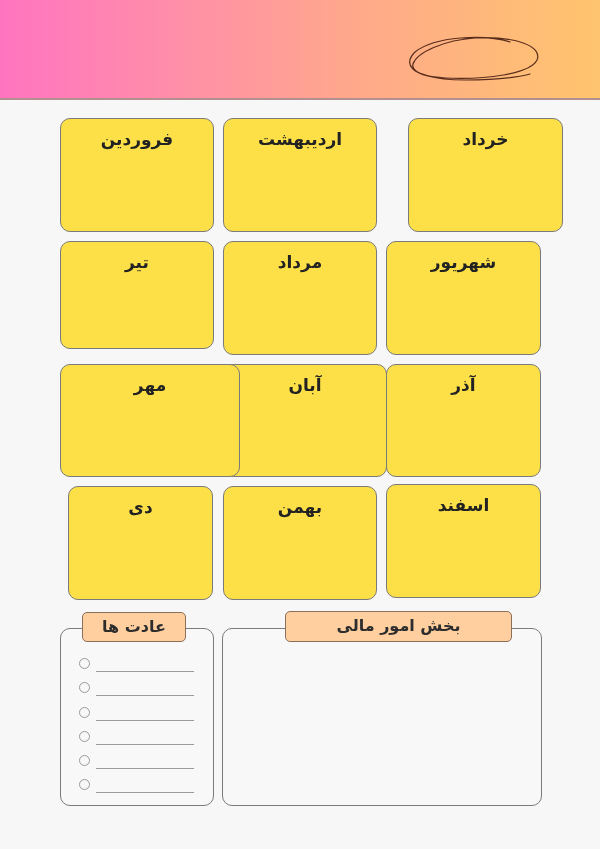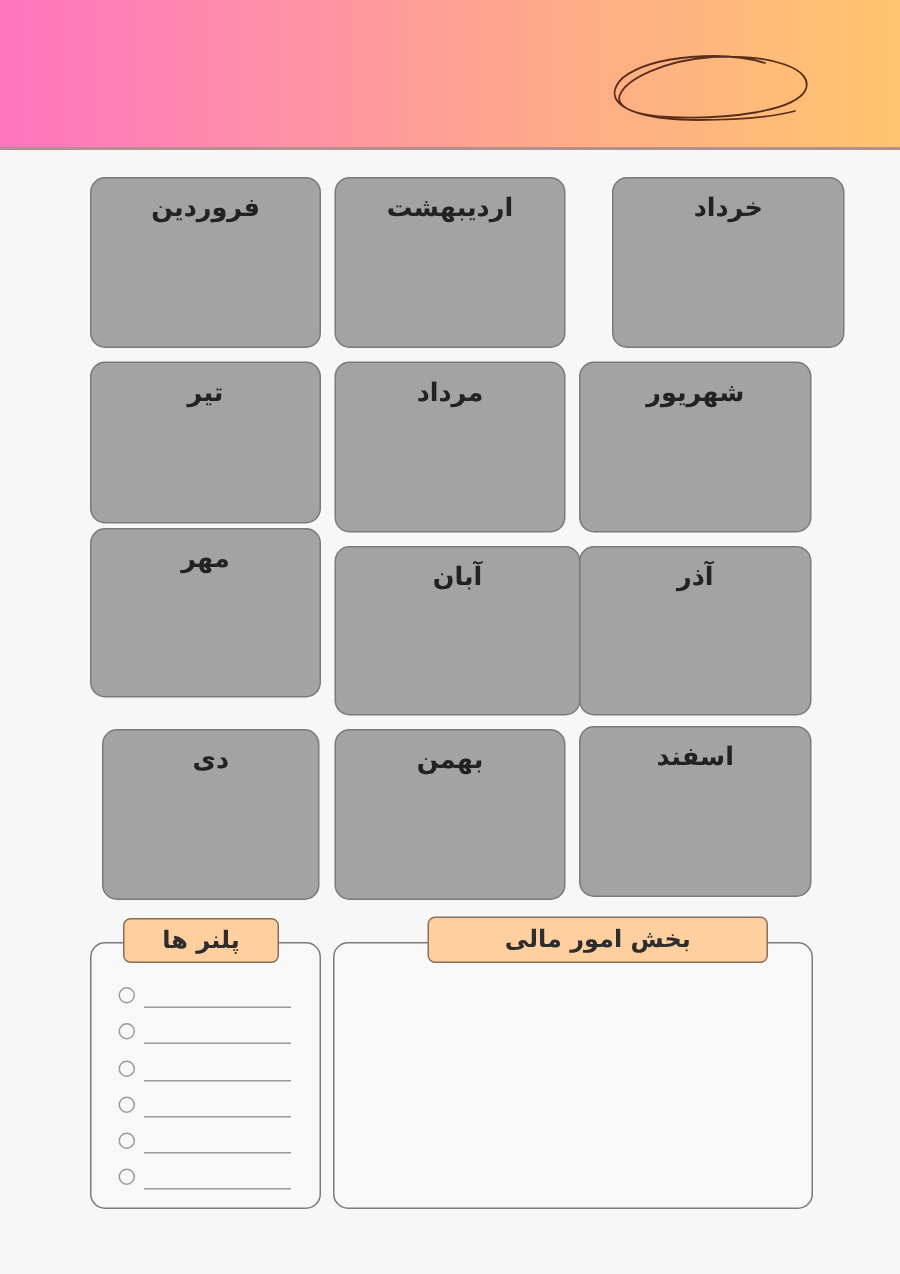--- a/index.html
+++ b/index.html
@@ -23,21 +23,21 @@
     text-shadow:
       2px 0 0 #fff, -2px 0 0 #fff, 0 2px 0 #fff, 0 -2px 0 #fff,
       2px 2px 0 #fff, -2px -2px 0 #fff, 2px -2px 0 #fff, -2px 2px 0 #fff,
       3px 0 0 #fff, -3px 0 0 #fff, 0 3px 0 #fff, 0 -3px 0 #fff;
     letter-spacing:-1px;
   }
   .doodle { position:absolute; left:405px; top:30px; width:140px; height:56px; }
 
   .month {
     position:absolute; box-sizing:border-box;
-    border:1.3px solid #7a7a7a; border-radius:10px; background:#a3a3a3;text-decoration:underline;
+    border:1.3px solid #7a7a7a; border-radius:10px; background:#fde047;text-decoration:underline;
   }
   .month-label {
     position:absolute; left:0; right:0; top:10px;
     text-align:center; direction:rtl;
     font-size:17px; font-weight:bold; color:#222;
   }
 
   .section {
     position:absolute; box-sizing:border-box;
     border:1.3px solid #7a7a7a; border-radius:10px; background:#f8f8f8;
@@ -84,36 +84,36 @@
 <div class="month" style="left:60px;top:241px;width:154px;height:108px;">
   <div class="month-label">تیر</div>
 </div>
 
 <div class="month" style="left:386px;top:364px;width:155px;height:113px;">
   <div class="month-label">آذر</div>
 </div>
 <div class="month" style="left:223px;top:364px;width:164px;height:113px;">
   <div class="month-label">آبان</div>
 </div>
-<div class="month" style="left:60px;top:352px;width:154px;height:113px;padding-left:20px;">
+<div class="month" style="left:60px;top:364px;width:180px;height:113px;padding-left:20px;">
   <div class="month-label">مهر</div>
 </div>
 
 <div class="month" style="left:386px;top:484px;width:155px;height:114px;">
   <div class="month-label">اسفند</div>
 </div>
 <div class="month" style="left:223px;top:486px;width:154px;height:114px;">
   <div class="month-label">بهمن</div>
 </div>
 <div class="month" style="left:68px;top:486px;width:145px;height:114px;">
   <div class="month-label">دی</div>
 </div>
 
 <div class="section" style="left:60px;top:628px;width:154px;height:178px;"></div>
-<div class="tag" style="left:82px;top:612px;width:104px;height:30px;line-height:27px;">پلنر ها</div>
+<div class="tag" style="left:82px;top:612px;width:104px;height:30px;line-height:27px;">عادت ها</div>
 
 <div class="habit-circle" style="left:79px;top:658px;"></div>
 <div class="habit-line" style="left:96px;top:671px;width:98px;"></div>
 <div class="habit-circle" style="left:79px;top:682px;"></div>
 <div class="habit-line" style="left:96px;top:695px;width:98px;"></div>
 <div class="habit-circle" style="left:79px;top:707px;"></div>
 <div class="habit-line" style="left:96px;top:720px;width:98px;"></div>
 <div class="habit-circle" style="left:79px;top:731px;"></div>
 <div class="habit-line" style="left:96px;top:744px;width:98px;"></div>
 <div class="habit-circle" style="left:79px;top:755px;"></div>

